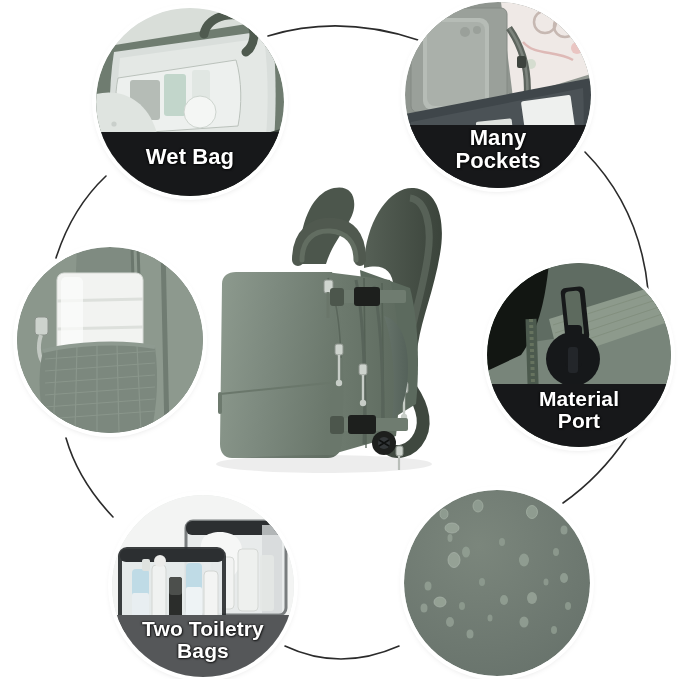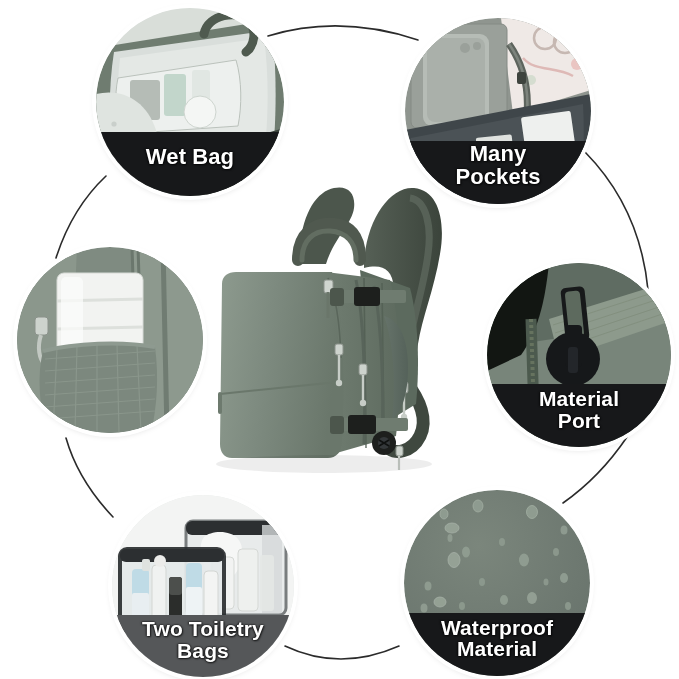--- a/index.html
+++ b/index.html
@@ -224,21 +224,21 @@
           <circle cx="44" cy="134" r="1.7"></circle>
       </g>
 
       <path d="M120,140 L188,120 L188,188 L110,188 Z" fill="#3a423b"></path>
     </svg>
     <div class="band" style="background:linear-gradient(180deg,#17181a 0%,#17181a 100%);text-align:center;">
       <span class="caption" style="font-size:22px;">Wet Bag</span>
     </div>
   </div>
 
-  <div class="feature" style="left:405px; top:18px; width:186px; height:186px;">
+  <div class="feature" style="left:405px; top:2px; width:186px; height:186px;">
     <svg class="photo" viewBox="0 0 186 186" xmlns="http://www.w3.org/2000/svg">
       <rect width="186" height="186" fill="#8f958f"></rect>
 
       <path d="M96,0 L186,0 L186,72 L108,96 Z" fill="#efe9e6"></path>
       <g opacity="0.75">
         <circle cx="140" cy="20" r="11" fill="none" stroke="#b9a7a0" stroke-width="2.5"></circle>
         <circle cx="160" cy="24" r="11" fill="none" stroke="#b9a7a0" stroke-width="2.5"></circle>
         <path d="M118,40 C130,54 150,48 168,58" stroke="#d8a9a6" stroke-width="2.5" fill="none"></path>
         <circle cx="172" cy="46" r="6" fill="#e8b9b6"></circle>
         <circle cx="126" cy="62" r="5" fill="#cdd9c9"></circle>
@@ -403,19 +403,15 @@
         <ellipse cx="100" cy="110" rx="4" ry="5" fill="#95a296"></ellipse>
         <ellipse cx="128" cy="108" rx="5" ry="6" fill="#98a599"></ellipse>
         <ellipse cx="164" cy="116" rx="3" ry="4" fill="#909d91"></ellipse>
         <ellipse cx="46" cy="132" rx="4" ry="5" fill="#93a094"></ellipse>
         <ellipse cx="86" cy="128" rx="2.5" ry="3.5" fill="#909d91"></ellipse>
         <ellipse cx="120" cy="132" rx="4.5" ry="5.5" fill="#95a296"></ellipse>
         <ellipse cx="150" cy="140" rx="3" ry="4" fill="#909d91"></ellipse>
         <ellipse cx="66" cy="144" rx="3.5" ry="4.5" fill="#93a094"></ellipse>
       </g>
     </svg>
-    <div class="band" style="background:#17181a;">
-      <span class="caption" style="font-size:21px;">Waterproof
-Material</span>
-    </div>
   </div>
 
 </div>
 
 </body></html>

